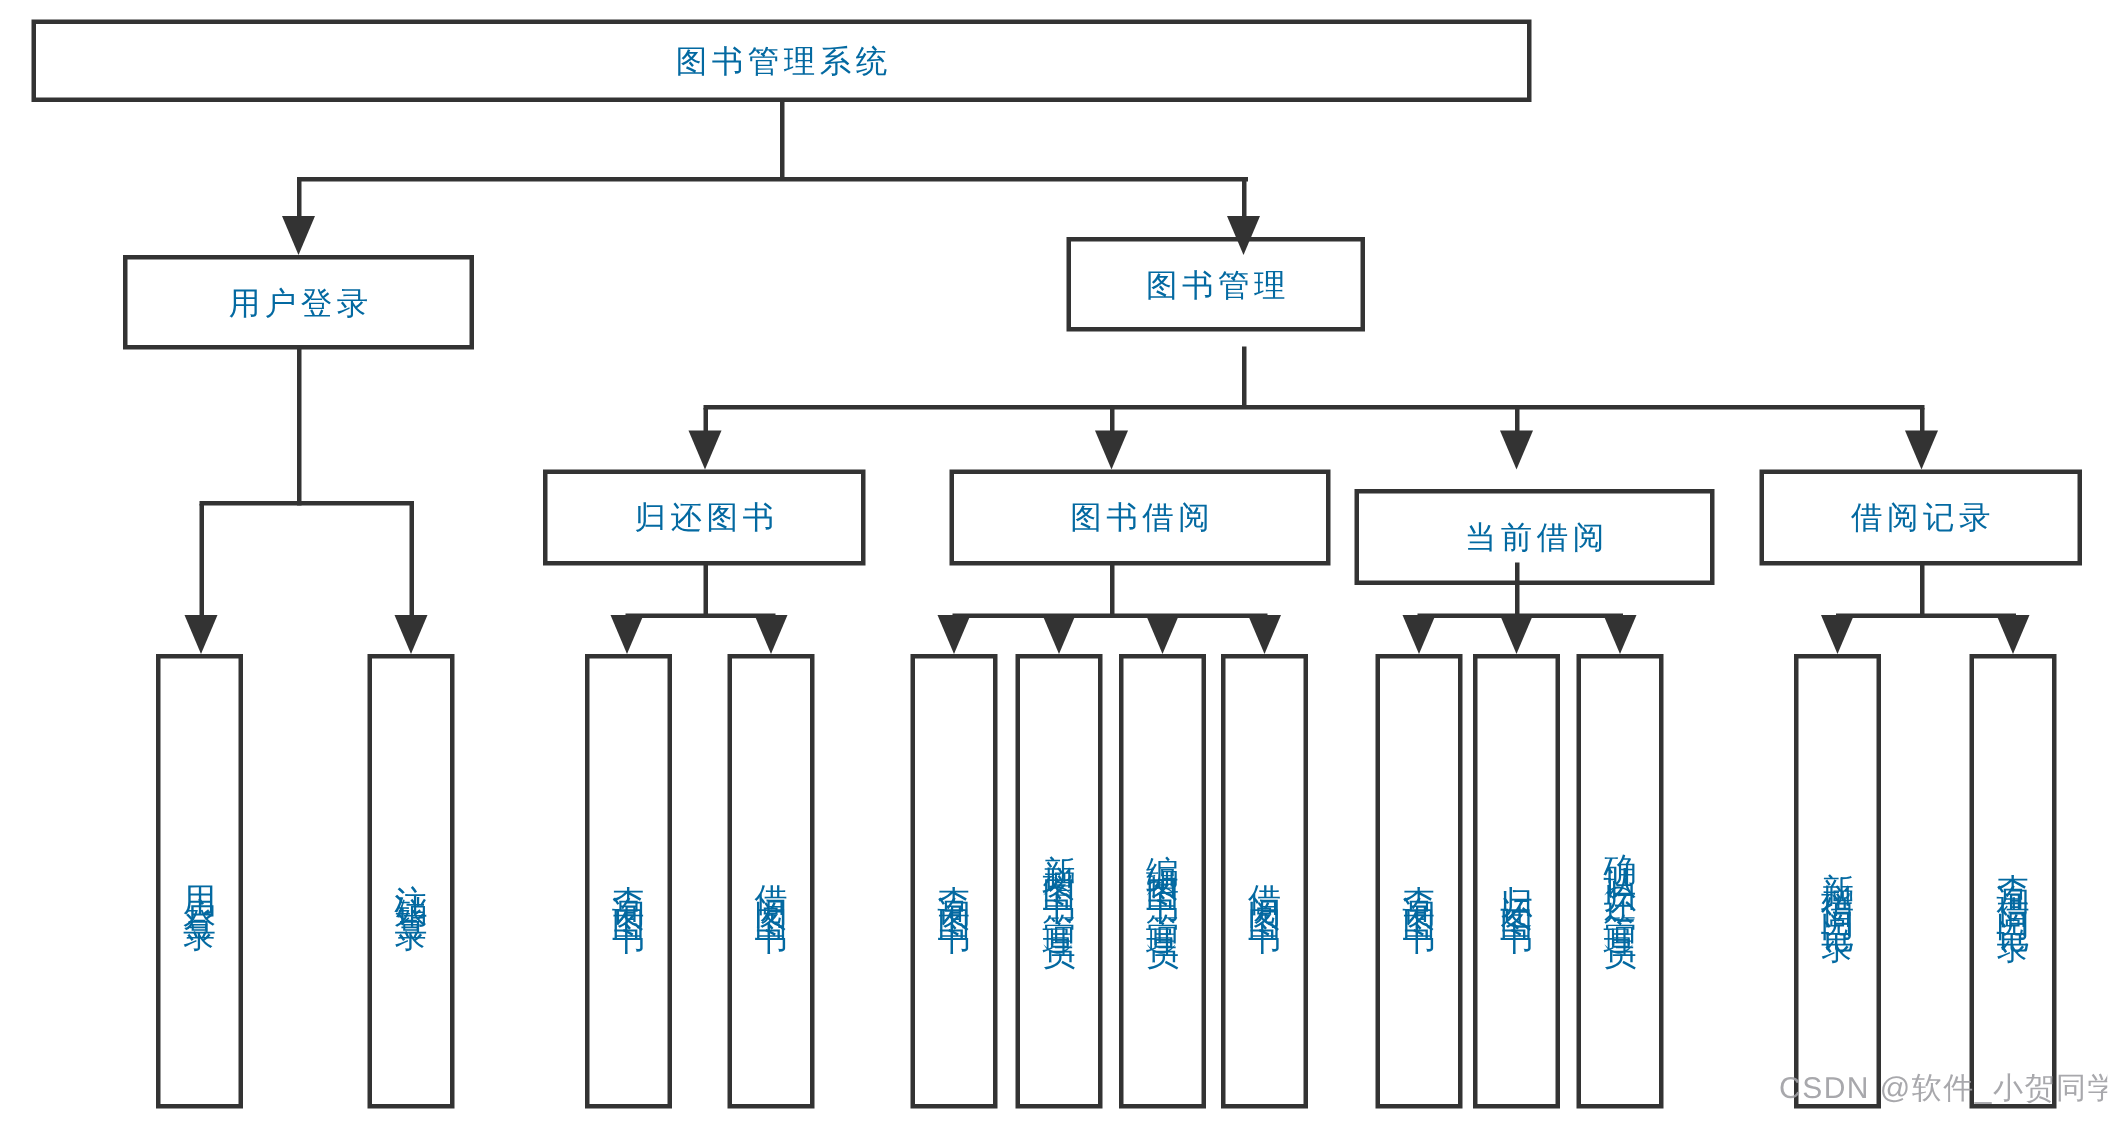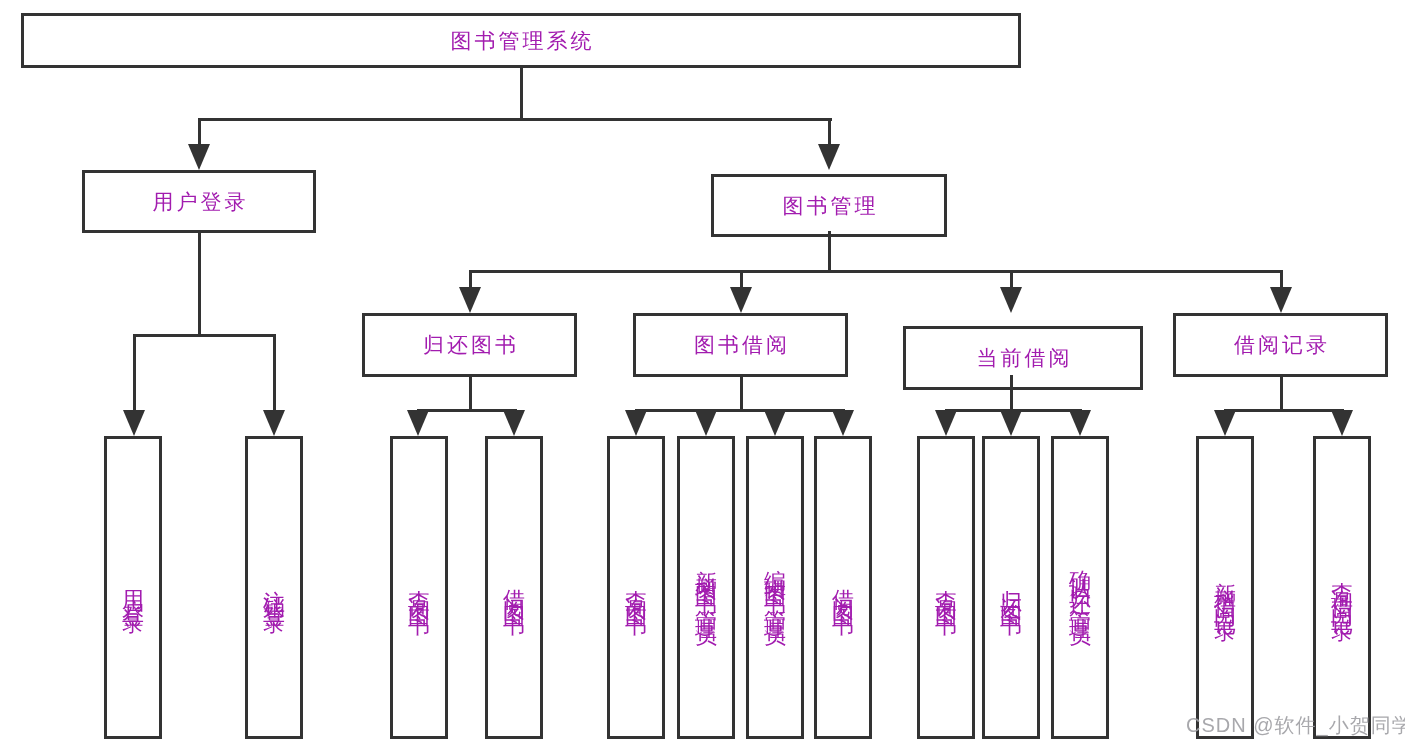--- a/index.html
+++ b/index.html
@@ -17,21 +17,21 @@
   
   .box {
     position: absolute;
     border: 3px solid #333333;
     background: #ffffff;
     display: flex;
     align-items: center;
     justify-content: center;
   }
   .box .lbl {
-    color: #a21caf;
+    color: #0369a1;
     font-size: 21px;
     letter-spacing: 3px;
     white-space: nowrap;
     text-indent: 3px;
   }
   .box.leaf .lbl {
     writing-mode: vertical-rl;
     text-orientation: mixed;
     font-size: 22px;
     letter-spacing: 8px;
@@ -67,28 +67,28 @@
 
 <div id="canvas">
 
   <div class="box" style="left:21px;top:13px;width:1000px;height:55px">
     <span class="lbl">图书管理系统</span>
   </div>
 
   <div class="box" style="left:82px;top:170px;width:234px;height:63px">
     <span class="lbl">用户登录</span>
   </div>
-  <div class="box" style="left:711px;top:174px;width:236px;height:63px">
+  <div class="box" style="left:711px;top:158px;width:199px;height:63px">
     <span class="lbl">图书管理</span>
   </div>
 
   <div class="box" style="left:362px;top:313px;width:215px;height:64px">
     <span class="lbl">归还图书</span>
   </div>
-  <div class="box" style="left:633px;top:313px;width:215px;height:64px">
+  <div class="box" style="left:633px;top:313px;width:254px;height:64px">
     <span class="lbl">图书借阅</span>
   </div>
   <div class="box" style="left:903px;top:326px;width:240px;height:64px">
     <span class="lbl">当前借阅</span>
   </div>
   <div class="box" style="left:1173px;top:313px;width:215px;height:64px">
     <span class="lbl">借阅记录</span>
   </div>
 
   <div class="box leaf" style="left:104px;top:436px;width:58px;height:303px">

